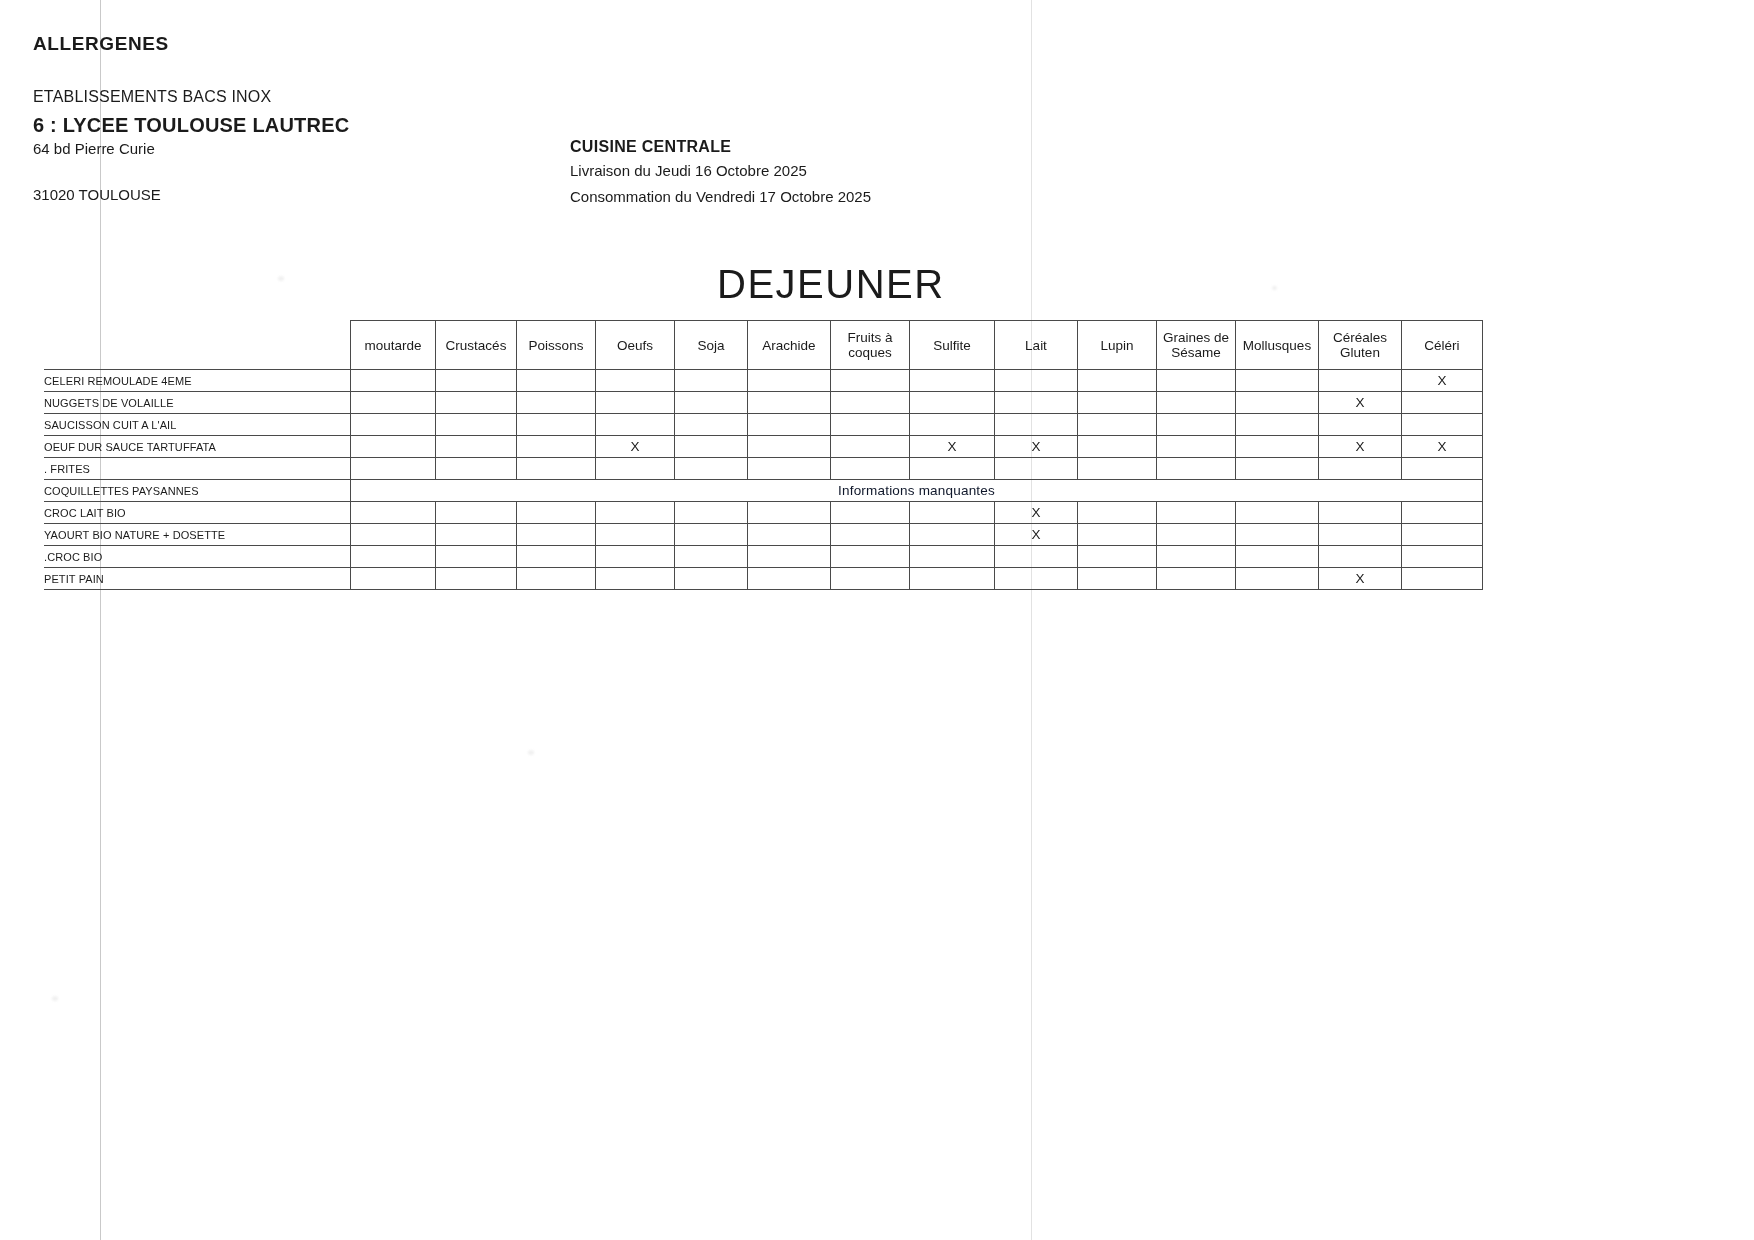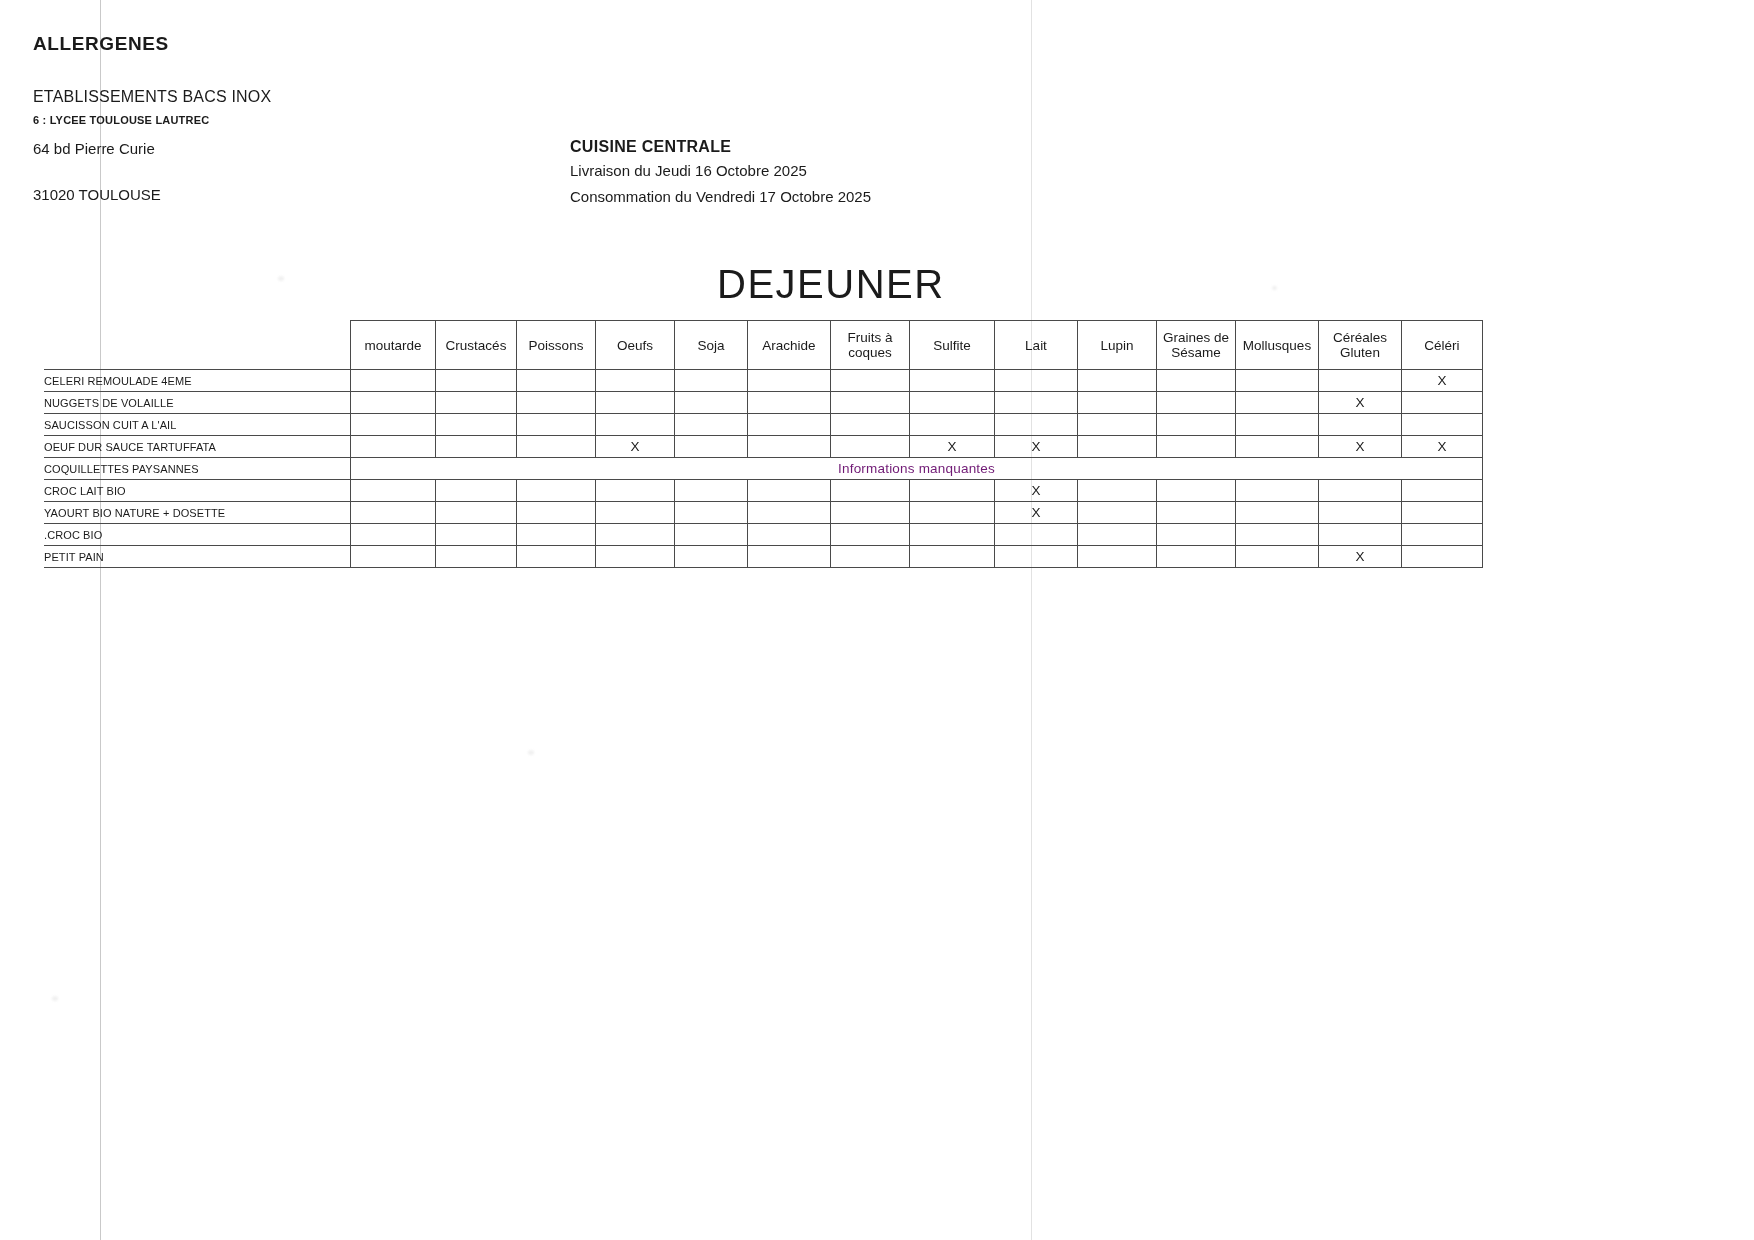--- a/index.html
+++ b/index.html
@@ -46,21 +46,21 @@
     position: absolute;
     left: 33px;
     top: 88px;
     font-size: 16px;
     letter-spacing: 0.2px;
   }
   .estab-line2 {
     position: absolute;
     left: 33px;
     top: 114px;
-    font-size: 11px;
+    font-size: 20px;
     font-weight: bold;
     letter-spacing: 0.2px;
   }
   .addr1 {
     position: absolute;
     left: 33px;
     top: 140px;
     font-size: 15px;
   }
   .addr2 {
@@ -153,21 +153,21 @@
   .col-lait { width: 82px; }
   .col-lupin { width: 78px; }
   .col-graines { width: 78px; }
   .col-mollusques { width: 82px; }
   .col-cereales { width: 82px; }
   .col-celeri { width: 80px; }
 
   .merged-note {
     text-align: center;
     font-size: 13.5px;
-    color: #701a75;
+    color: #0f172a;
     letter-spacing: 0.2px;
   }
 </style>
 </head>
 <body>
 
 <div class="scan-fold f1"></div>
 <div class="scan-fold f2"></div>
 <div class="scan-smudge" style="left:278px; top:276px; width:6px; height:5px;"></div>
 <div class="scan-smudge" style="left:528px; top:750px; width:6px; height:5px;"></div>
@@ -273,20 +273,37 @@
       <td class="mark-cell"></td>
       <td class="mark-cell">X</td>
       <td class="mark-cell">X</td>
       <td class="mark-cell"></td>
       <td class="mark-cell"></td>
       <td class="mark-cell"></td>
       <td class="mark-cell">X</td>
       <td class="mark-cell">X</td>
     </tr>
 
+    <tr>
+      <td class="dish-cell">. FRITES</td>
+      <td class="mark-cell"></td>
+      <td class="mark-cell"></td>
+      <td class="mark-cell"></td>
+      <td class="mark-cell"></td>
+      <td class="mark-cell"></td>
+      <td class="mark-cell"></td>
+      <td class="mark-cell"></td>
+      <td class="mark-cell"></td>
+      <td class="mark-cell"></td>
+      <td class="mark-cell"></td>
+      <td class="mark-cell"></td>
+      <td class="mark-cell"></td>
+      <td class="mark-cell"></td>
+      <td class="mark-cell"></td>
+    </tr>
 
     <tr>
       <td class="dish-cell">COQUILLETTES PAYSANNES</td>
       <td class="mark-cell merged-note" colspan="14">Informations manquantes</td>
     </tr>
 
 
     <tr>
       <td class="dish-cell">CROC LAIT BIO</td>
       <td class="mark-cell"></td>

